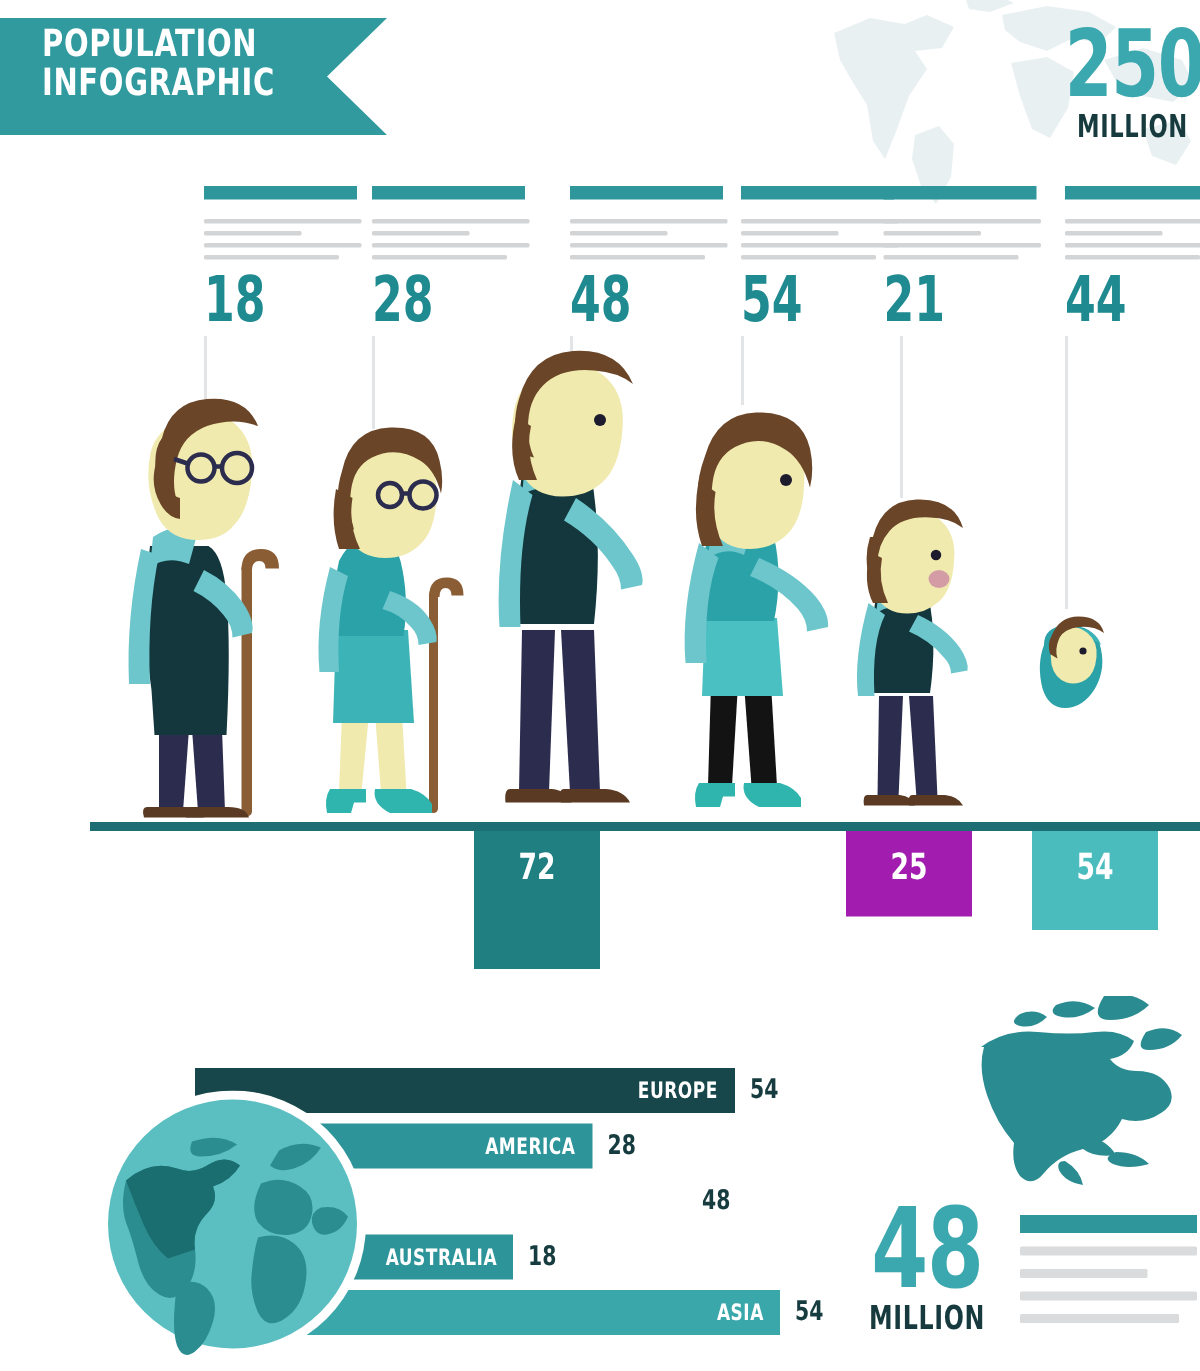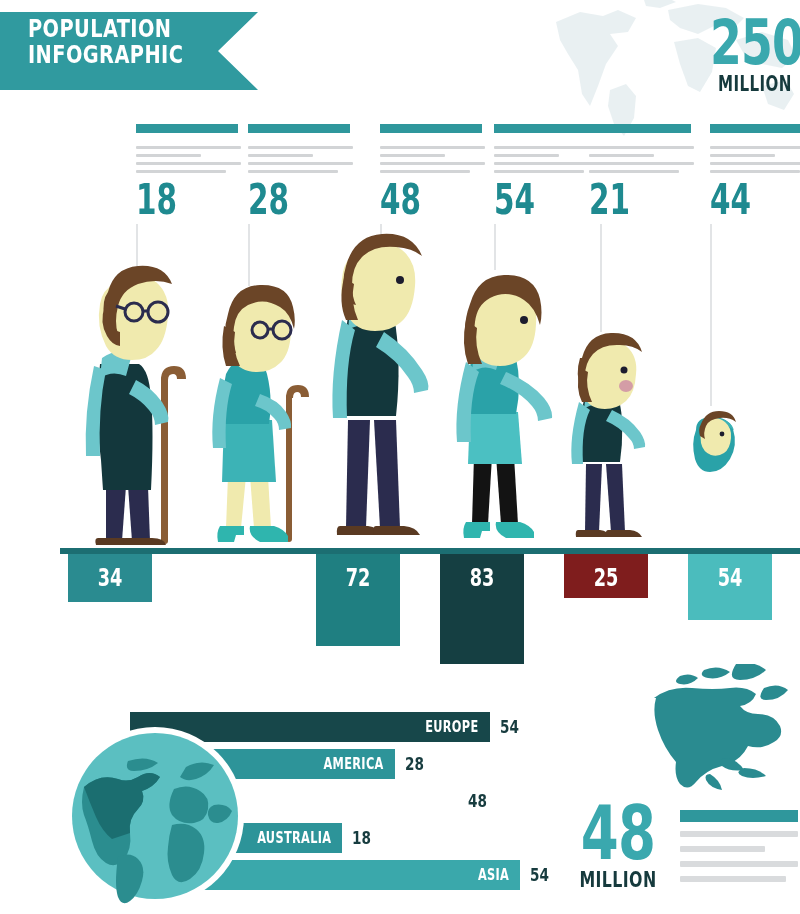--- a/index.html
+++ b/index.html
@@ -365,30 +365,24 @@
         <path d="M17 16 q10-8 20 0 q7 6 6 16 q-1 11-7 15 q-6 4-13 2 q-8-3-10-12 q-2-12 4-21z" fill="#f0eaae"></path>
 
         <path d="M13 18 q5-13 18-13 q14 0 17 11 q-7-5-16-4 q-11 1-14 8 q-3 7-1 13 l-5-3 q-2-7 1-12z" fill="#6b4527"></path>
         <circle cx="34" cy="28" r="2.4" fill="#1c1c2e"></circle>
       </svg>
     </div>
   </div>
 
   <div class="divider"></div>
 
-  <div class="dbar" style="left:68px;height:48px;background:#2a8b90;">
-    <div class="dval">34</div>
-  </div>
   <div class="dbar" style="left:316px;height:92px;background:#1f7f81;">
     <div class="dval">72</div>
   </div>
-  <div class="dbar" style="left:440px;height:110px;background:#153f42;">
-    <div class="dval">83</div>
-  </div>
-  <div class="dbar" style="left:564px;height:44px;background:#7f1d1d;">
+  <div class="dbar" style="left:564px;height:57px;background:#a21caf;">
     <div class="dval">25</div>
   </div>
   <div class="dbar" style="left:688px;height:66px;background:#4bbcbd;">
     <div class="dval">54</div>
   </div>
 
   <div class="hbars">
     <div class="hrow">
       <div class="hbar" style="width:360px;background:#17474a;">
         <span class="hlabel">EUROPE</span>

